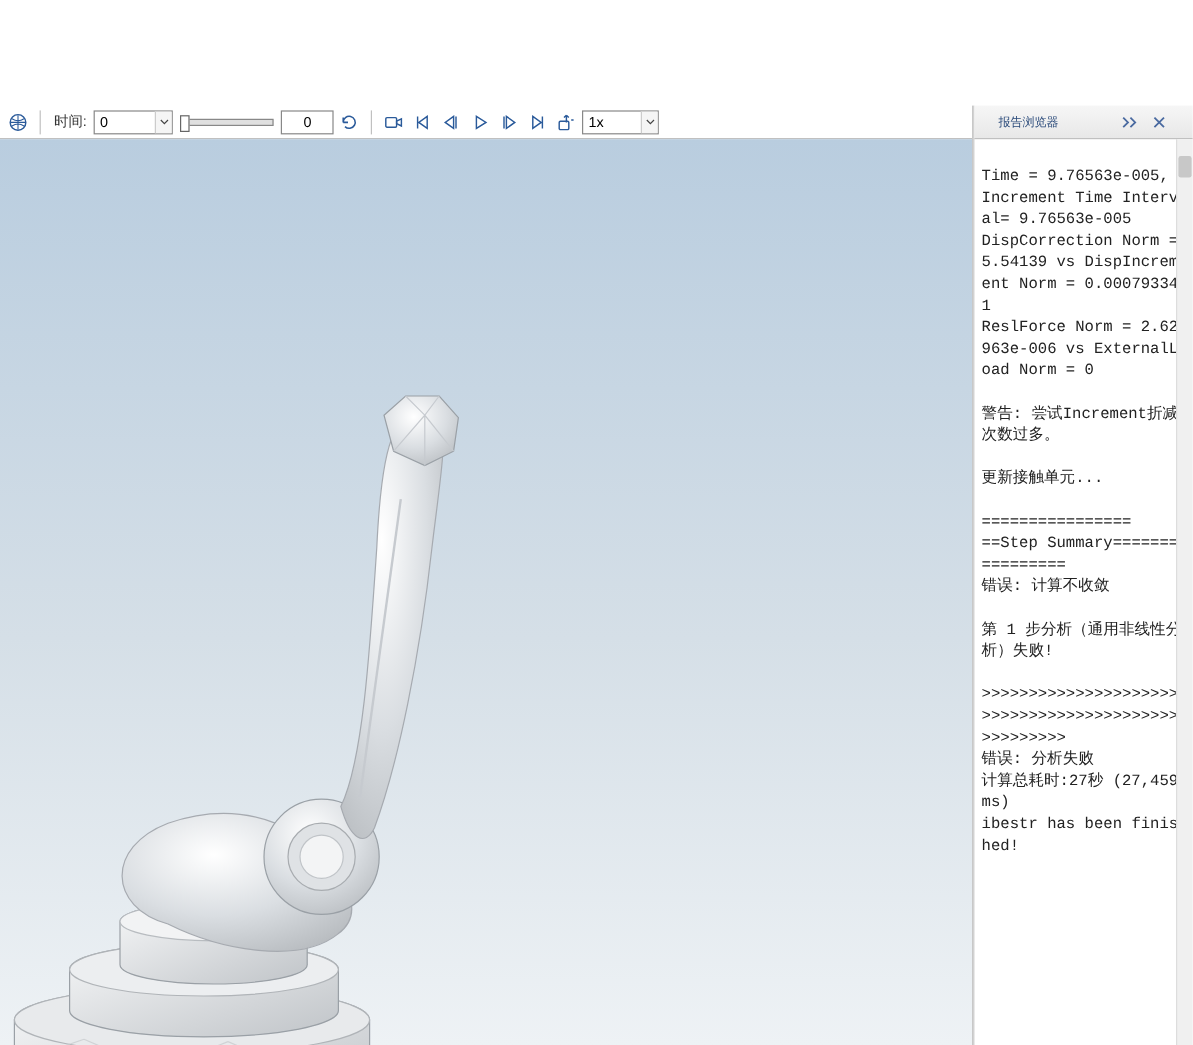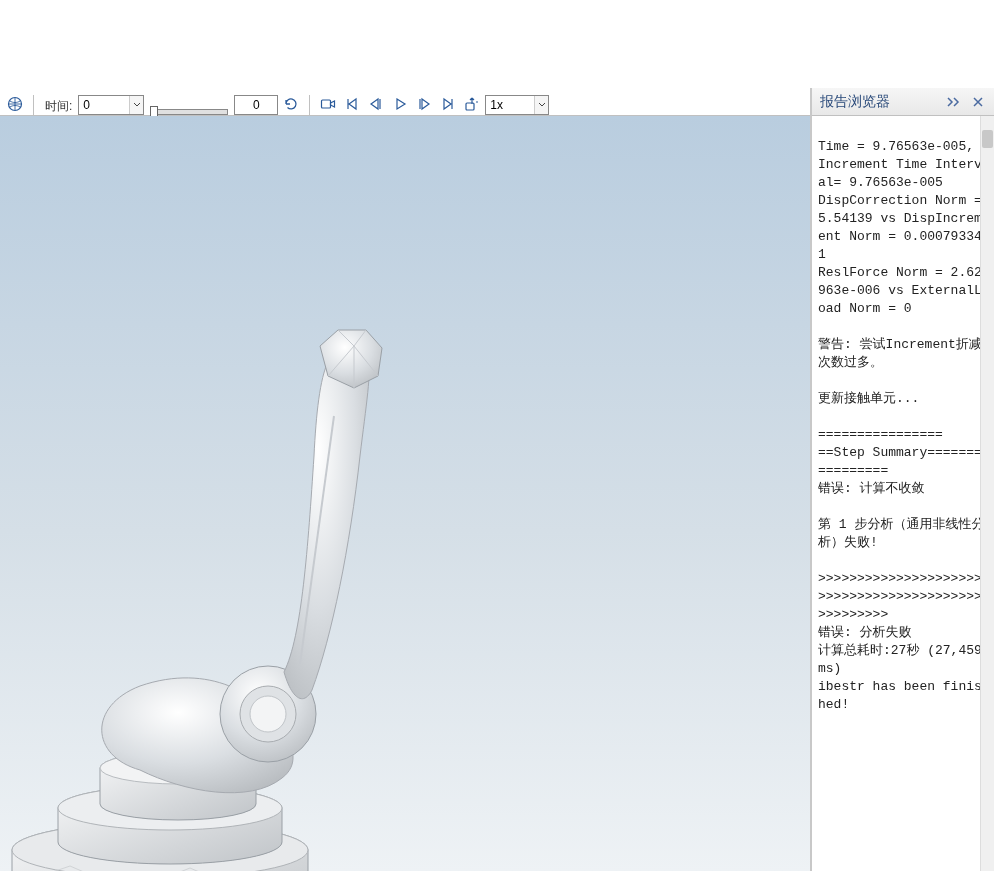--- a/index.html
+++ b/index.html
@@ -1,34 +1,34 @@
 <!DOCTYPE html>
 <html><head>
 <meta charset="utf-8">
 <style>
 *{margin:0;padding:0;box-sizing:border-box}
 body{font-family:"Microsoft YaHei",Arial,sans-serif;font-size:12px;background:#fff;width:994px;height:871px;overflow:hidden;display:flex;flex-direction:column}
 .topspace{height:88px;background:#fff}
 .main{flex:1;display:flex;position:relative}
 .viewport-area{flex:1;display:flex;flex-direction:column;border-right:1px solid #c8c8c8}
-.toolbar{height:28px;background:#fff;border-bottom:1px solid #c0c0c0;display:flex;align-items:flex-end;padding:0 4px;gap:2px}
+.toolbar{height:28px;background:#fff;border-bottom:1px solid #c0c0c0;display:flex;align-items:center;padding:0 4px;gap:2px}
 .tb-icon{width:22px;height:22px;display:flex;align-items:center;justify-content:center;cursor:pointer;border:1px solid transparent;border-radius:2px}
 .tb-icon svg{width:16px;height:16px}
 .tb-label{margin:0 4px;color:#333}
 .tb-input{width:44px;height:20px;border:1px solid #888;font-size:12px;text-align:center}
 .tb-combo{width:66px;height:20px;border:1px solid #888;font-size:12px;display:flex;align-items:center;background:#fff}
 .tb-combo span{flex:1;padding:0 4px;text-align:left}
 .tb-combo .caret{width:14px;height:100%;display:flex;align-items:center;justify-content:center;border-left:1px solid #ccc;background:#f5f5f5}
 .slider{width:78px;height:6px;background:#e0e0e0;border:1px solid #888;margin:0 4px;position:relative}
 .slider .thumb{position:absolute;left:-1px;top:-4px;width:8px;height:14px;background:#fff;border:1px solid #666}
 .sep{width:1px;height:20px;background:#c0c0c0;margin:0 5px}
 .canvas{flex:1;background:linear-gradient(180deg,#b9cddf 0%,#d5dfe7 55%,#eef2f5 100%);position:relative;overflow:hidden}
 .model-img{position:absolute;left:10px;top:180px;width:410px;height:640px}
 .side{width:183px;background:#fff;display:flex;flex-direction:column;border-left:1px solid #c8c8c8}
-.side-title{height:28px;background:linear-gradient(#f6f6f6,#e8e8e8);border-bottom:1px solid #c0c0c0;display:flex;align-items:center;padding:0 8px;gap:8px;font-size:14px;color:#2a4a7a}
+.side-title{height:28px;background:linear-gradient(#f6f6f6,#e8e8e8);border-bottom:1px solid #c0c0c0;display:flex;align-items:center;padding:0 20px;gap:8px;font-size:10px;color:#2a4a7a}
 .side-title .spacer{flex:1}
 .side-title .btn{width:16px;height:16px;display:flex;align-items:center;justify-content:center;cursor:pointer}
 .side-content{flex:1;overflow:auto;padding:22px 6px;font-family:Liberation Mono, monospace;font-size:13px;line-height:18px;color:#222;white-space:pre-wrap;word-break:break-all}
 .side-content .sep-line{letter-spacing:0;color:#222}
 .scrollbar-stub{position:absolute;right:0;top:28px;bottom:0;width:14px;background:#f0f0f0;border-left:1px solid #ddd}
 .scrollbar-stub .track{position:absolute;top:14px;bottom:14px;left:0;right:0}
 .scrollbar-stub .thumb{position:absolute;left:1px;right:1px;top:0;height:18px;background:#c8c8c8;border-radius:2px}
 </style>
 </head>
 <body>

